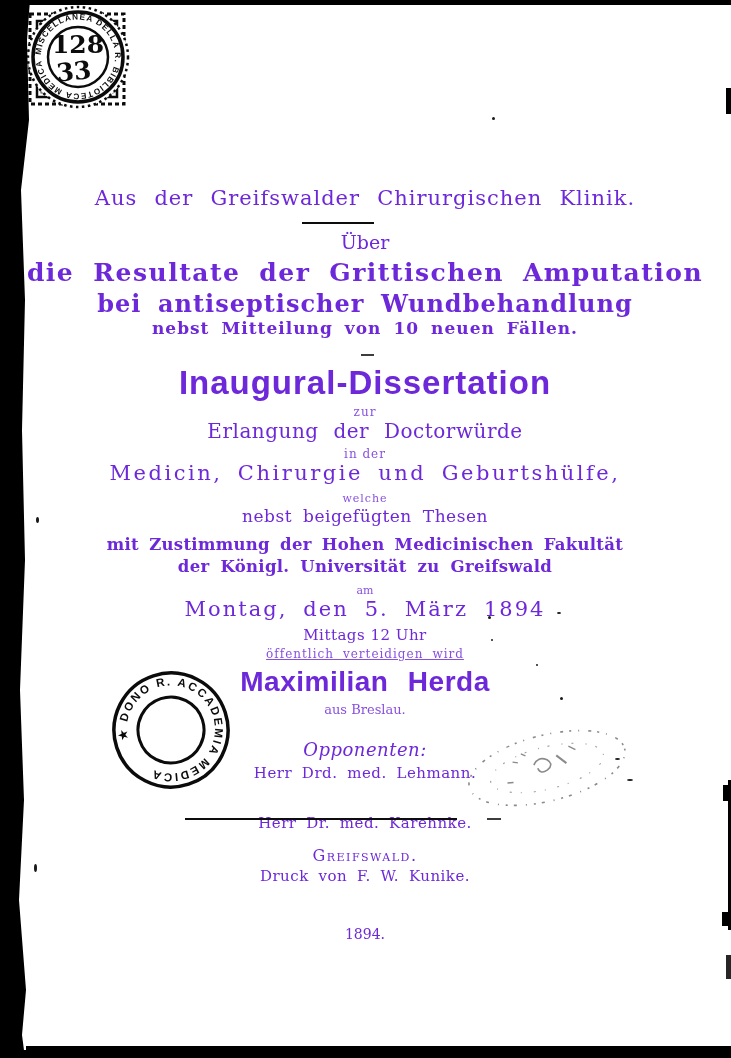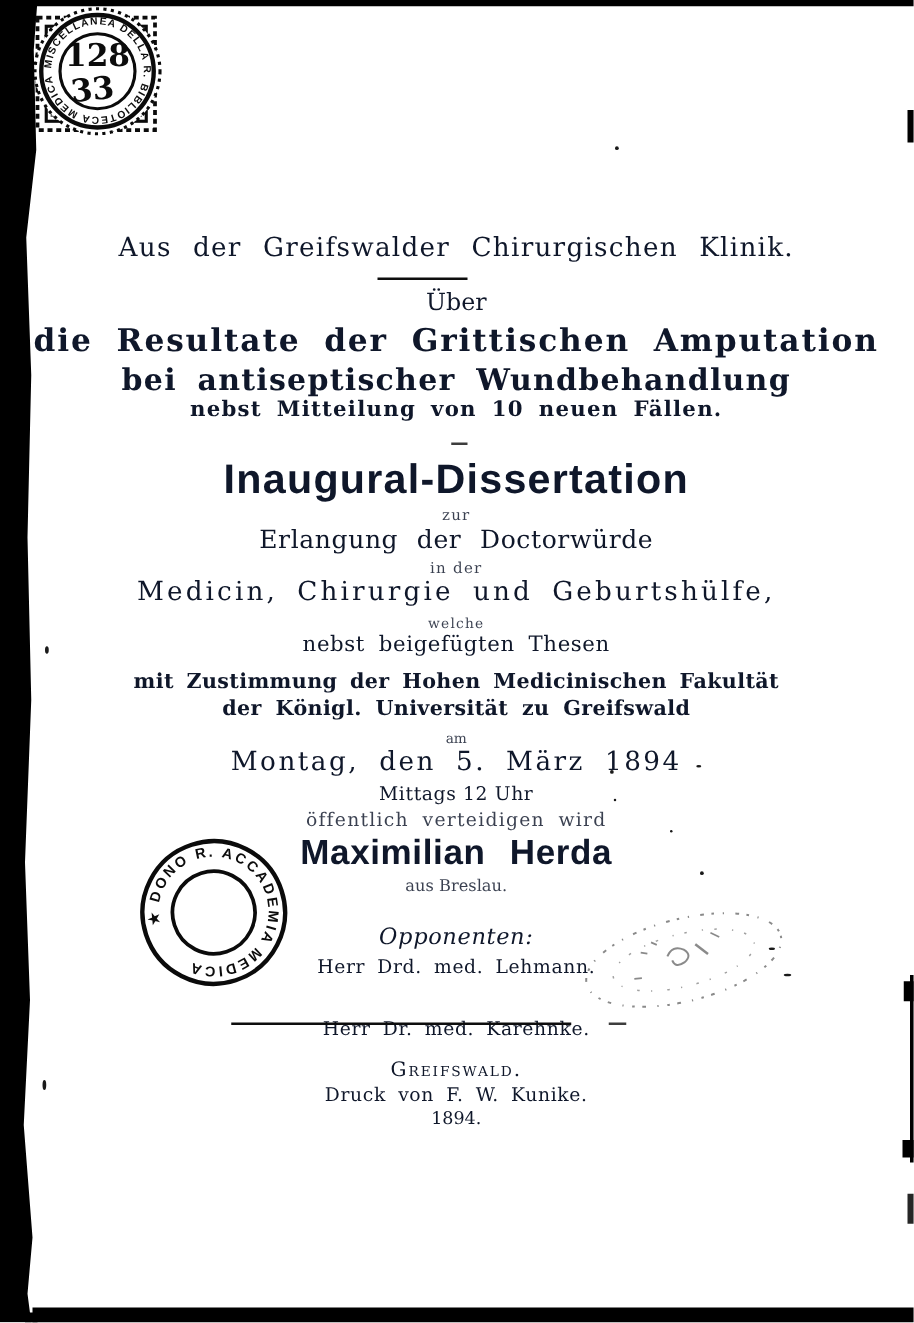--- a/index.html
+++ b/index.html
@@ -3,21 +3,21 @@
 <meta charset="utf-8">
 <style>
   html,body{margin:0;padding:0;}
   body{
     width:731px;height:1058px;position:relative;overflow:hidden;
     background:#ffffff;color:#0d0d0d;
     font-family:"Liberation Serif", serif;
   }
   .ln{
     position:absolute;left:10px;width:710px;text-align:center;
-    white-space:nowrap;color:#0f172a;
+    white-space:nowrap;color:#6d28d9;
   }
   .serif{font-family:"DejaVu Serif","Liberation Serif",serif;}
   .sans{font-family:"Liberation Sans","DejaVu Sans",sans-serif;}
   .faded{opacity:.82;}
   .rule{position:absolute;background:#0d0d0d;height:2px;}
   .artifact{position:absolute;background:#000;}
   .dot{position:absolute;background:#1a1a1a;border-radius:50%;}
   svg{position:absolute;}
   svg text{fill:#0c0c0c;}
 </style>
@@ -95,35 +95,35 @@
 
 <div class="ln serif" style="top:506px;font-size:17px;letter-spacing:.5px;word-spacing:.3em;">nebst beigefügten Thesen</div>
 
 <div class="ln serif" style="top:535px;font-size:16.5px;font-weight:700;letter-spacing:.3px;word-spacing:.25em;">mit Zustimmung der Hohen Medicinischen Fakultät</div>
 <div class="ln serif" style="top:557px;font-size:16.5px;font-weight:700;letter-spacing:.3px;word-spacing:.3em;">der Königl. Universität zu Greifswald</div>
 
 <div class="ln serif faded" style="top:584px;font-size:11px;">am</div>
 
 <div class="ln serif" style="top:597px;font-size:21px;letter-spacing:2px;word-spacing:.35em;">Montag, den 5. März 1894</div>
 <div class="ln serif" style="top:626px;font-size:15px;letter-spacing:.5px;">Mittags 12 Uhr</div>
-<div class="ln serif faded" style="top:647px;font-size:15px;letter-spacing:1px;word-spacing:.35em;">öffentlich verteidigen wird</div>
+<div class="ln serif faded" style="top:647px;font-size:12px;letter-spacing:1px;word-spacing:.35em;text-decoration:underline;">öffentlich verteidigen wird</div>
 
 <div class="ln sans" style="top:666px;font-size:28px;font-weight:700;letter-spacing:.5px;word-spacing:.4em;">Maximilian Herda</div>
 <div class="ln serif faded" style="top:702px;font-size:13px;">aus Breslau.</div>
 
 <div class="ln serif" style="top:739px;font-size:18px;letter-spacing:.5px;font-style:italic;">Opponenten:</div>
 <div class="ln serif" style="top:764px;font-size:15px;letter-spacing:.5px;word-spacing:.3em;">Herr Drd. med. Lehmann.</div>
 <div class="ln serif" style="top:814px;font-size:15px;letter-spacing:.5px;word-spacing:.3em;">Herr Dr. med. Karehnke.</div>
 
 <div class="rule" style="left:185px;top:818px;width:272px;height:2px;"></div>
 <div class="rule" style="left:487px;top:818px;width:14px;height:2px;opacity:.8;"></div>
 
 <div class="ln serif" style="top:846px;font-size:16px;font-variant:small-caps;letter-spacing:1.5px;">Greifswald.</div>
 <div class="ln serif" style="top:867px;font-size:15px;letter-spacing:.5px;word-spacing:.3em;">Druck von F. W. Kunike.</div>
-<div class="ln serif" style="top:887px;font-size:14px;text-align:center;">1894.</div>
+<div class="ln serif" style="top:926px;font-size:14px;text-align:center;">1894.</div>
 
 <svg style="left:106px;top:664px;" width="130" height="134" viewBox="0 0 130 134">
   <g transform="rotate(-18 65 66)">
     <circle cx="65" cy="66" r="57" fill="none" stroke="#0b0b0b" stroke-width="3.5"></circle>
     <circle cx="65" cy="66" r="33" fill="none" stroke="#0b0b0b" stroke-width="3"></circle>
     <path id="donoRing" d="M 21,66 a 44,44 0 1 1 0.01,0.5" fill="none"></path>
     <text font-size="11.5" font-weight="bold" font-family="Liberation Sans, sans-serif" letter-spacing="2">
       <textPath href="#donoRing" startOffset="4">★ DONO R. ACCADEMIA MEDICA</textPath>
     </text>
   </g>

